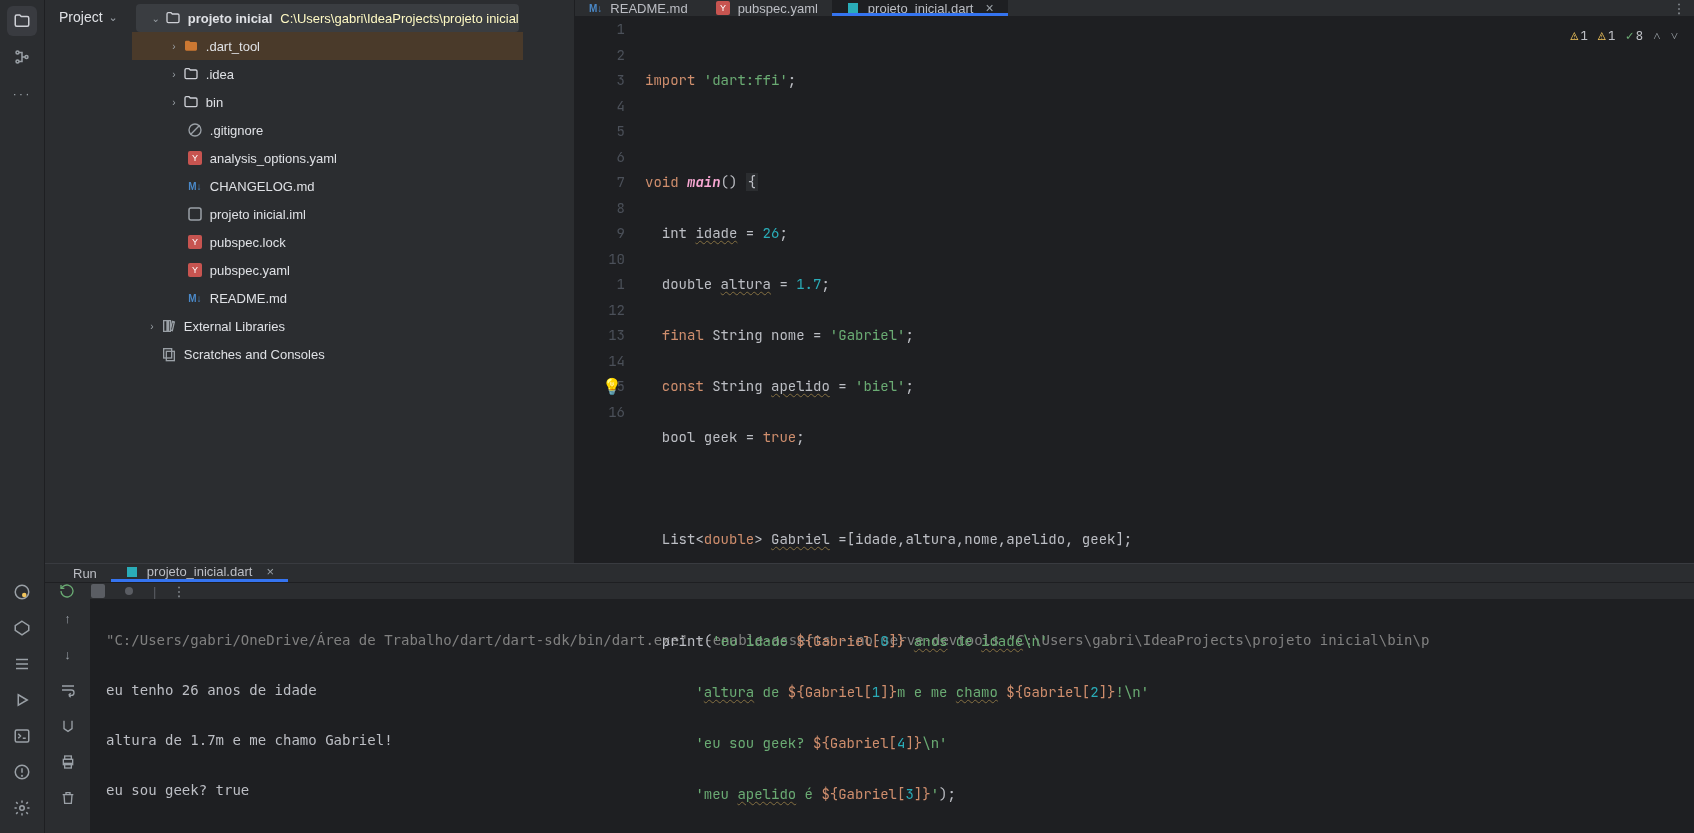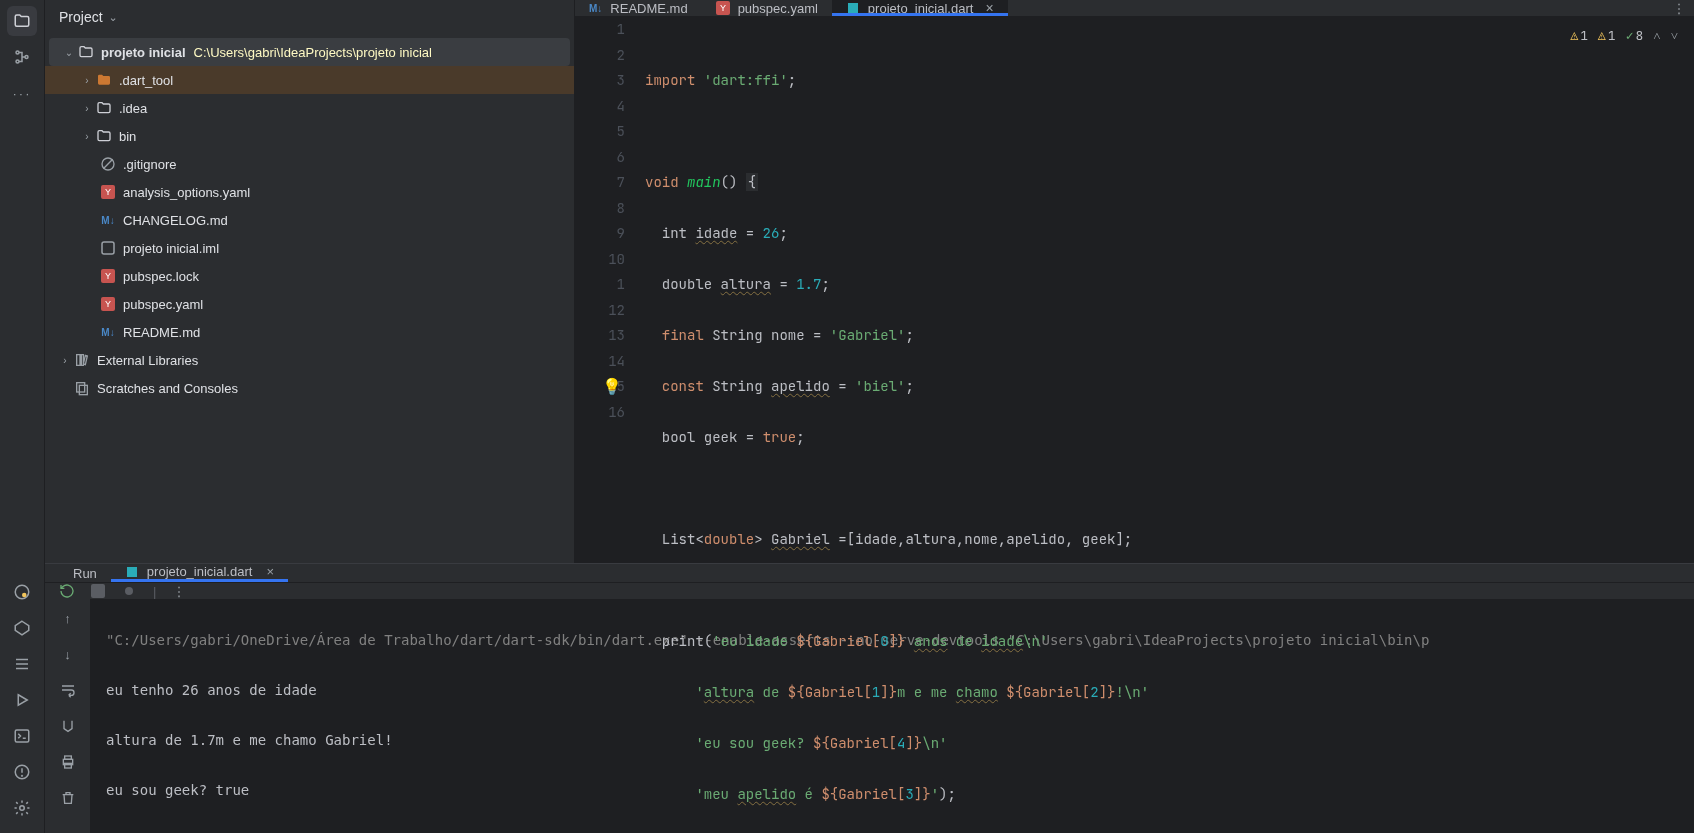--- a/index.html
+++ b/index.html
@@ -40,21 +40,21 @@
 .upper {
   flex: 1;
   display: flex;
   min-height: 0;
 }
 .project-panel {
   width: 530px;
   background: #2b2d30;
   border-right: 1px solid #1e1f22;
   display: flex;
-  flex-direction: column;
+  flex-direction: row;
 }
 .project-header {
   height: 34px;
   display: flex;
   align-items: center;
   padding: 0 14px;
   font-size: 14px;
   color: #dfe1e5;
 }
 .project-header .chev { margin-left: 6px; color: #9aa0a6; font-size: 11px; }
@@ -128,21 +128,21 @@
 .code {
   flex: 1;
   white-space: pre;
   color: #bcbec4;
   position: relative;
 }
 .code .line { height: 25.5px; }
 .kw { color: #cf8e6d; }
 .str { color: #6aab73; }
 .num { color: #2aacb8; }
-.fn { color: #22c55e; font-style: italic; }
+.fn { color: #f9a8d4; font-style: italic; font-weight: bold; }
 .warn { text-decoration: underline wavy #857042 1px; text-underline-offset: 2px; }
 .box { background: #2b2d30; padding: 0 2px; }
 .bulb {
   position: absolute;
   left: -43px;
   top: 357px;
   color: #f2c55c;
   font-size: 16px;
 }
 .insp-bar {

